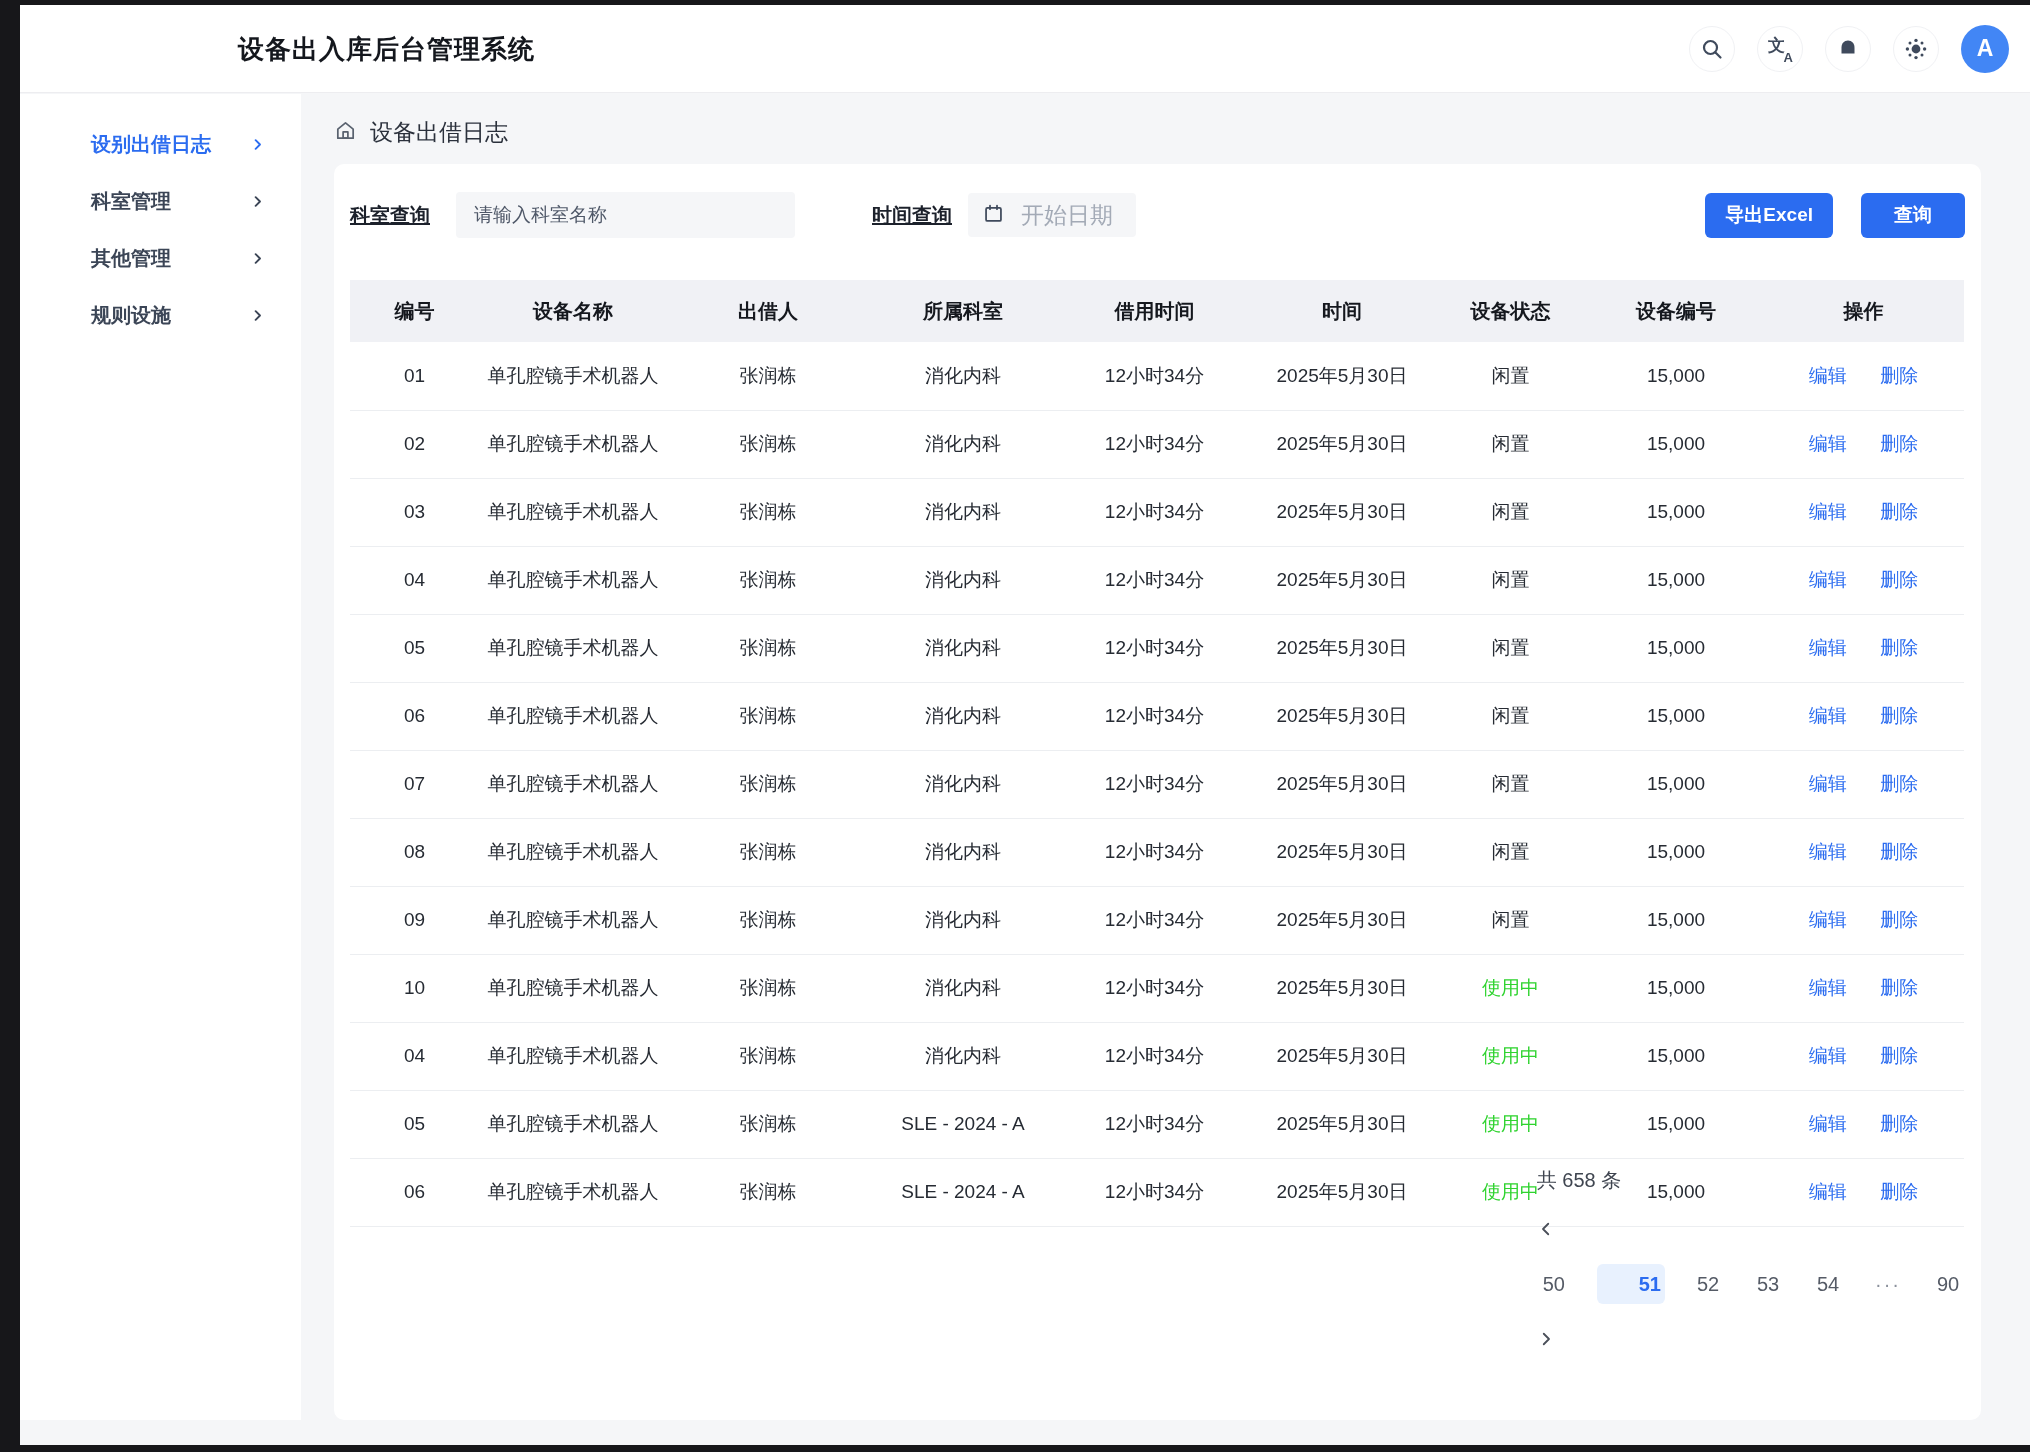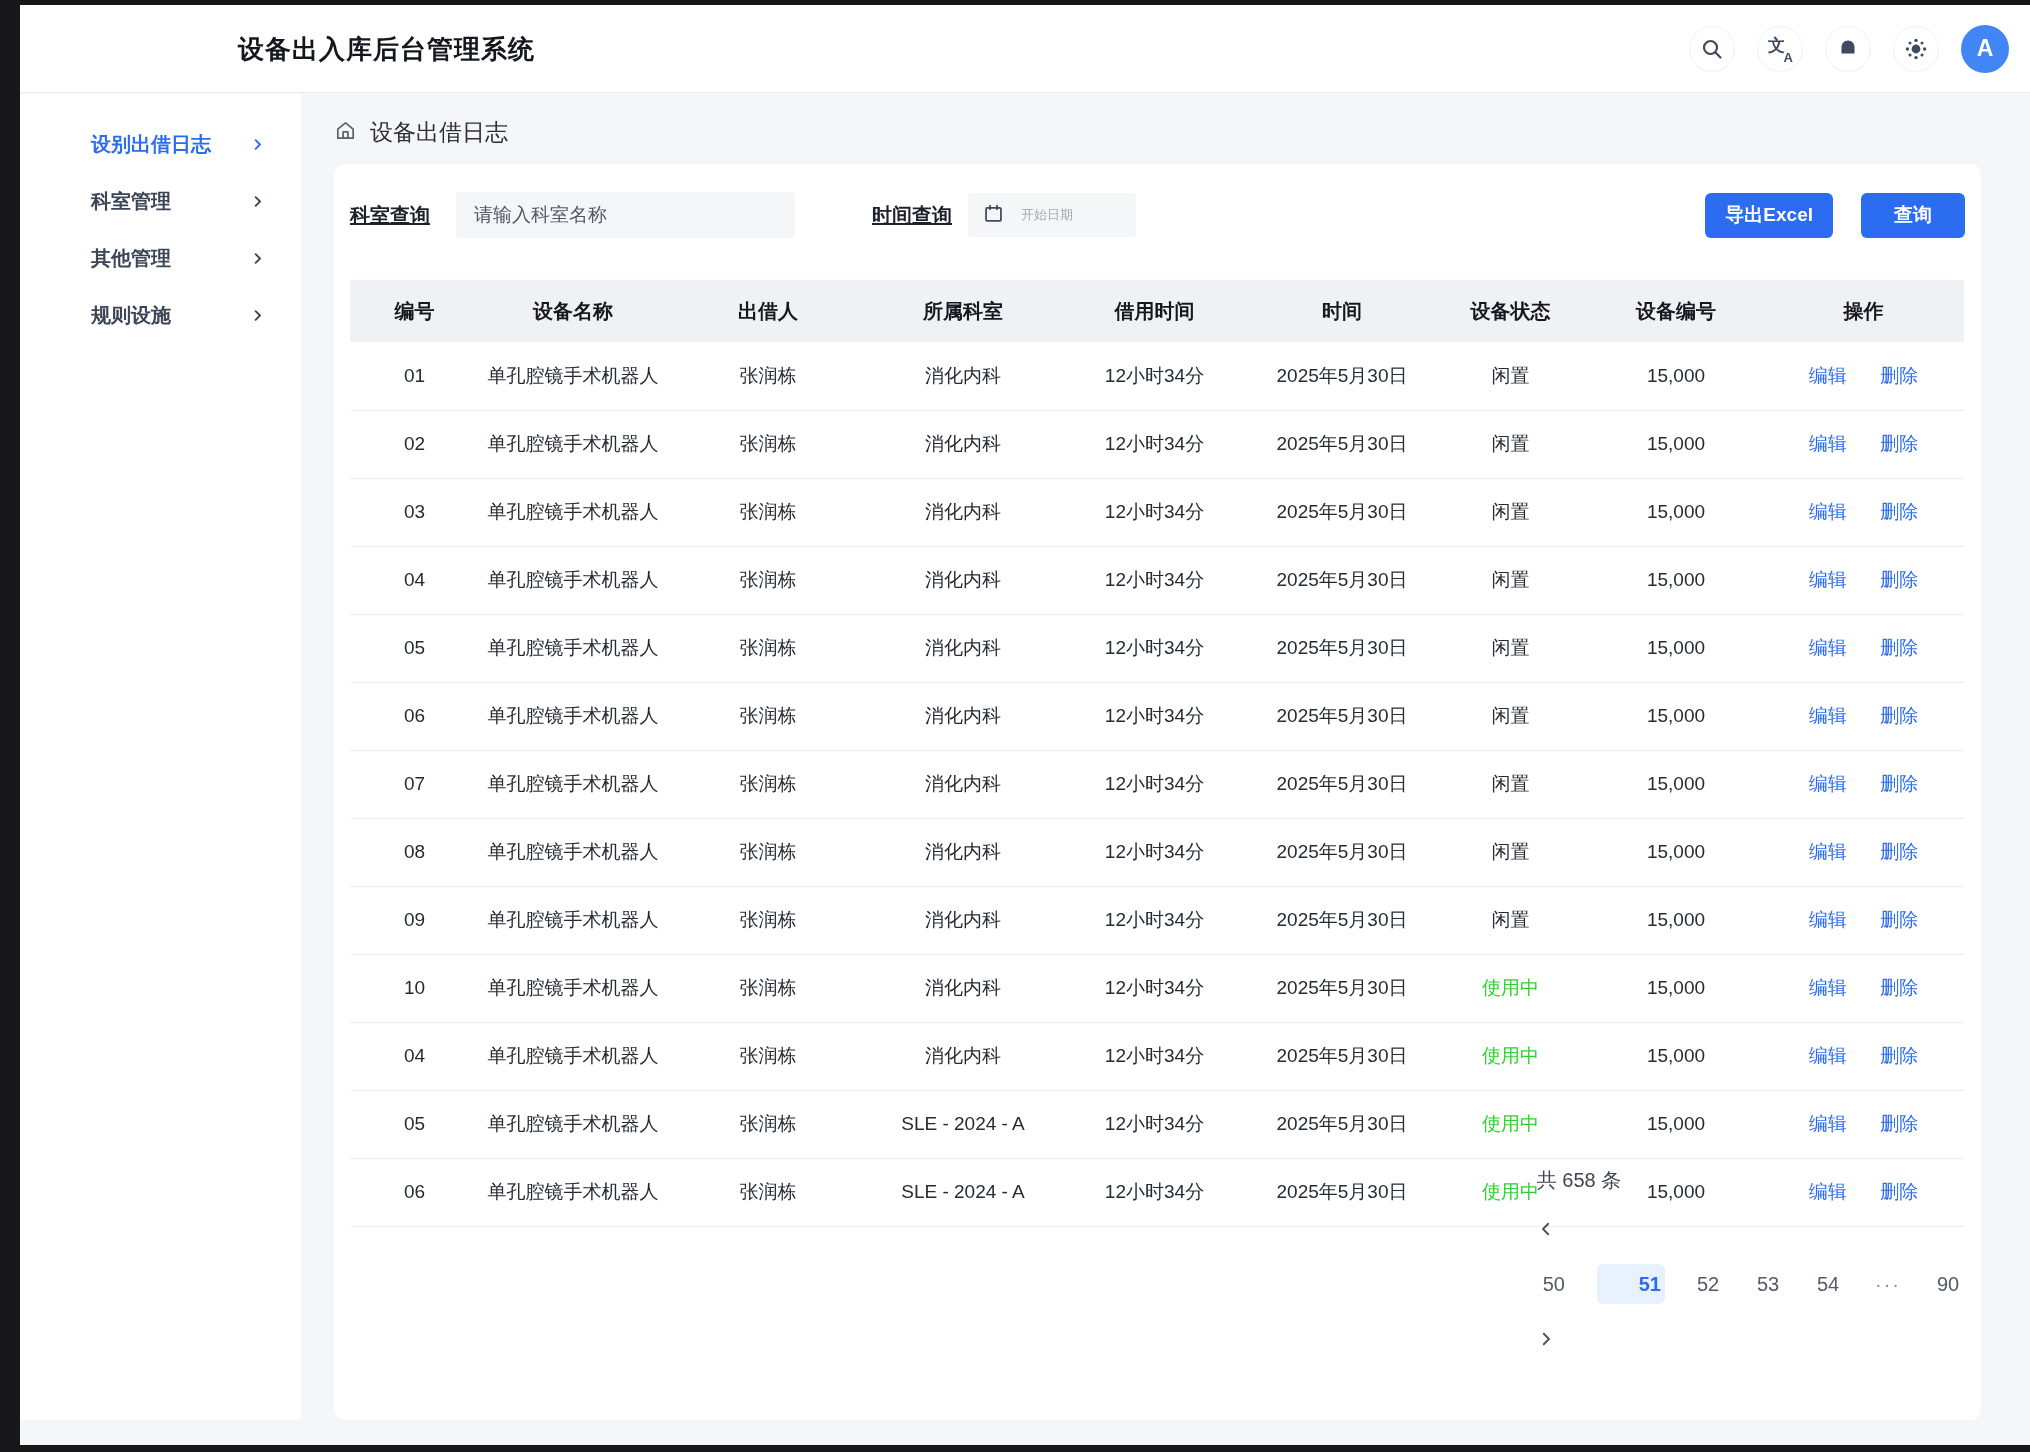--- a/index.html
+++ b/index.html
@@ -82,21 +82,21 @@
     font-family: inherit;
   }
   .dept-input::placeholder { color: #4f5868; opacity: 1; }
   .time-label { margin-left: 77px; }
   .date-box {
     margin-left: 16px; width: 168px; height: 44px;
     background: #f5f6f8; border-radius: 4px;
     display: flex; align-items: center; gap: 17px; padding: 0 15px;
     cursor: pointer; color: #3f4a5c;
   }
-  .date-placeholder { font-size: 13px; color: #a3aab6; }
+  .date-placeholder { font-size: 23px; color: #a3aab6; }
   .btn {
     height: 45px; border: none; border-radius: 6px;
     background: #2b6cf0; color: #ffffff;
     font-size: 19px; font-weight: 600; cursor: pointer;
     font-family: inherit;
   }
   .btn-export { margin-left: auto; padding: 0 20px; }
   .btn-query { margin-left: 28px; padding: 0 33px; }
 
   

